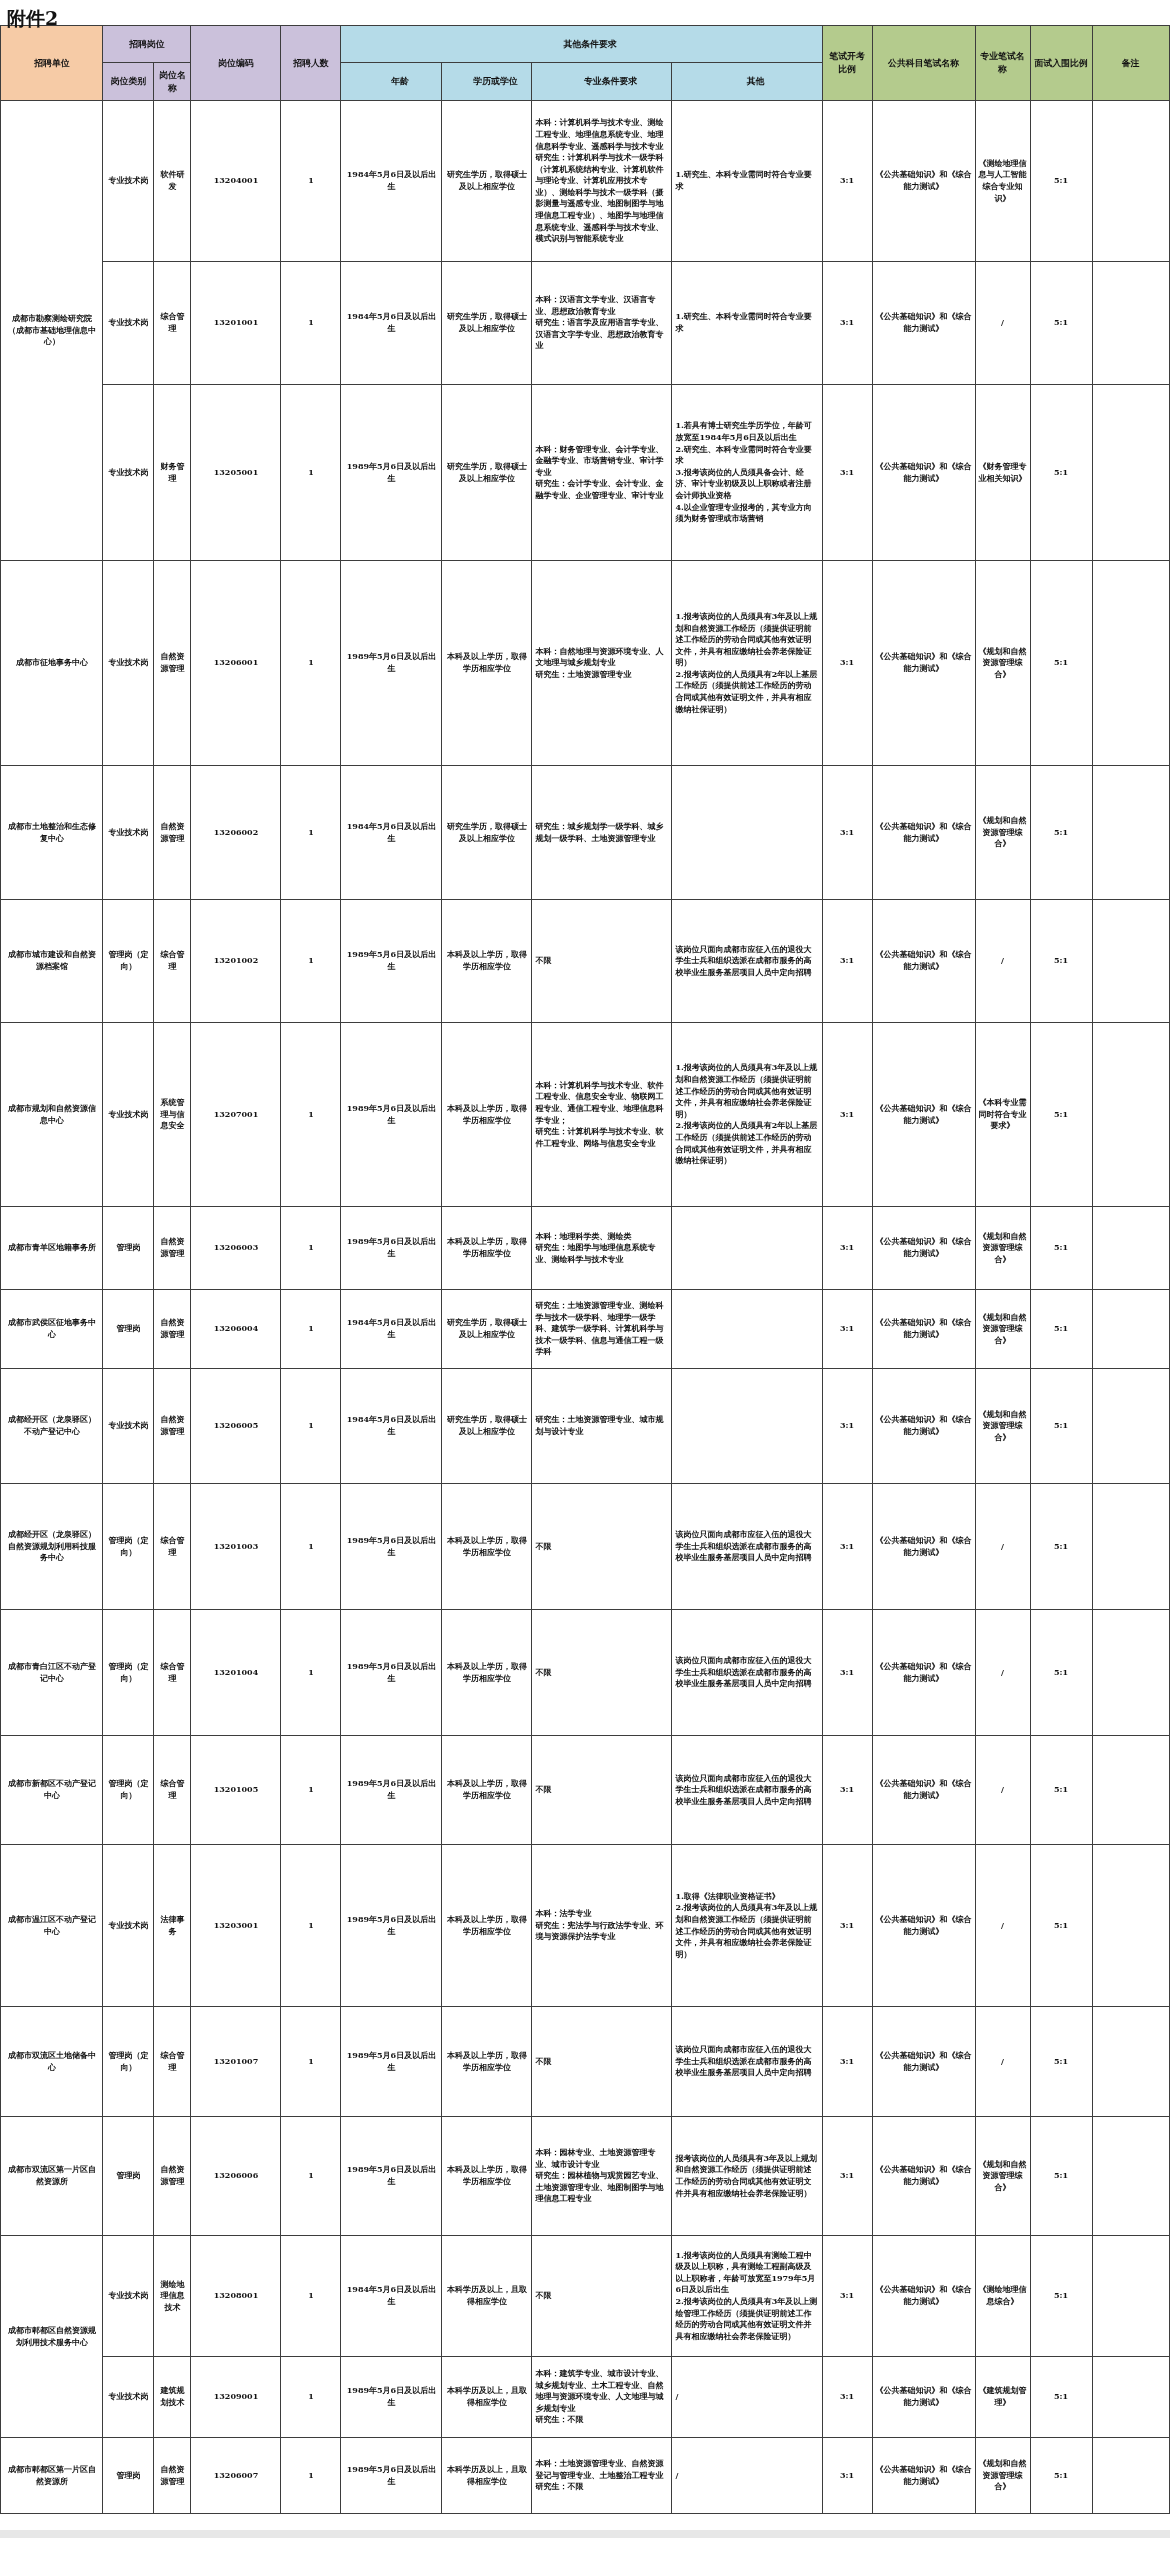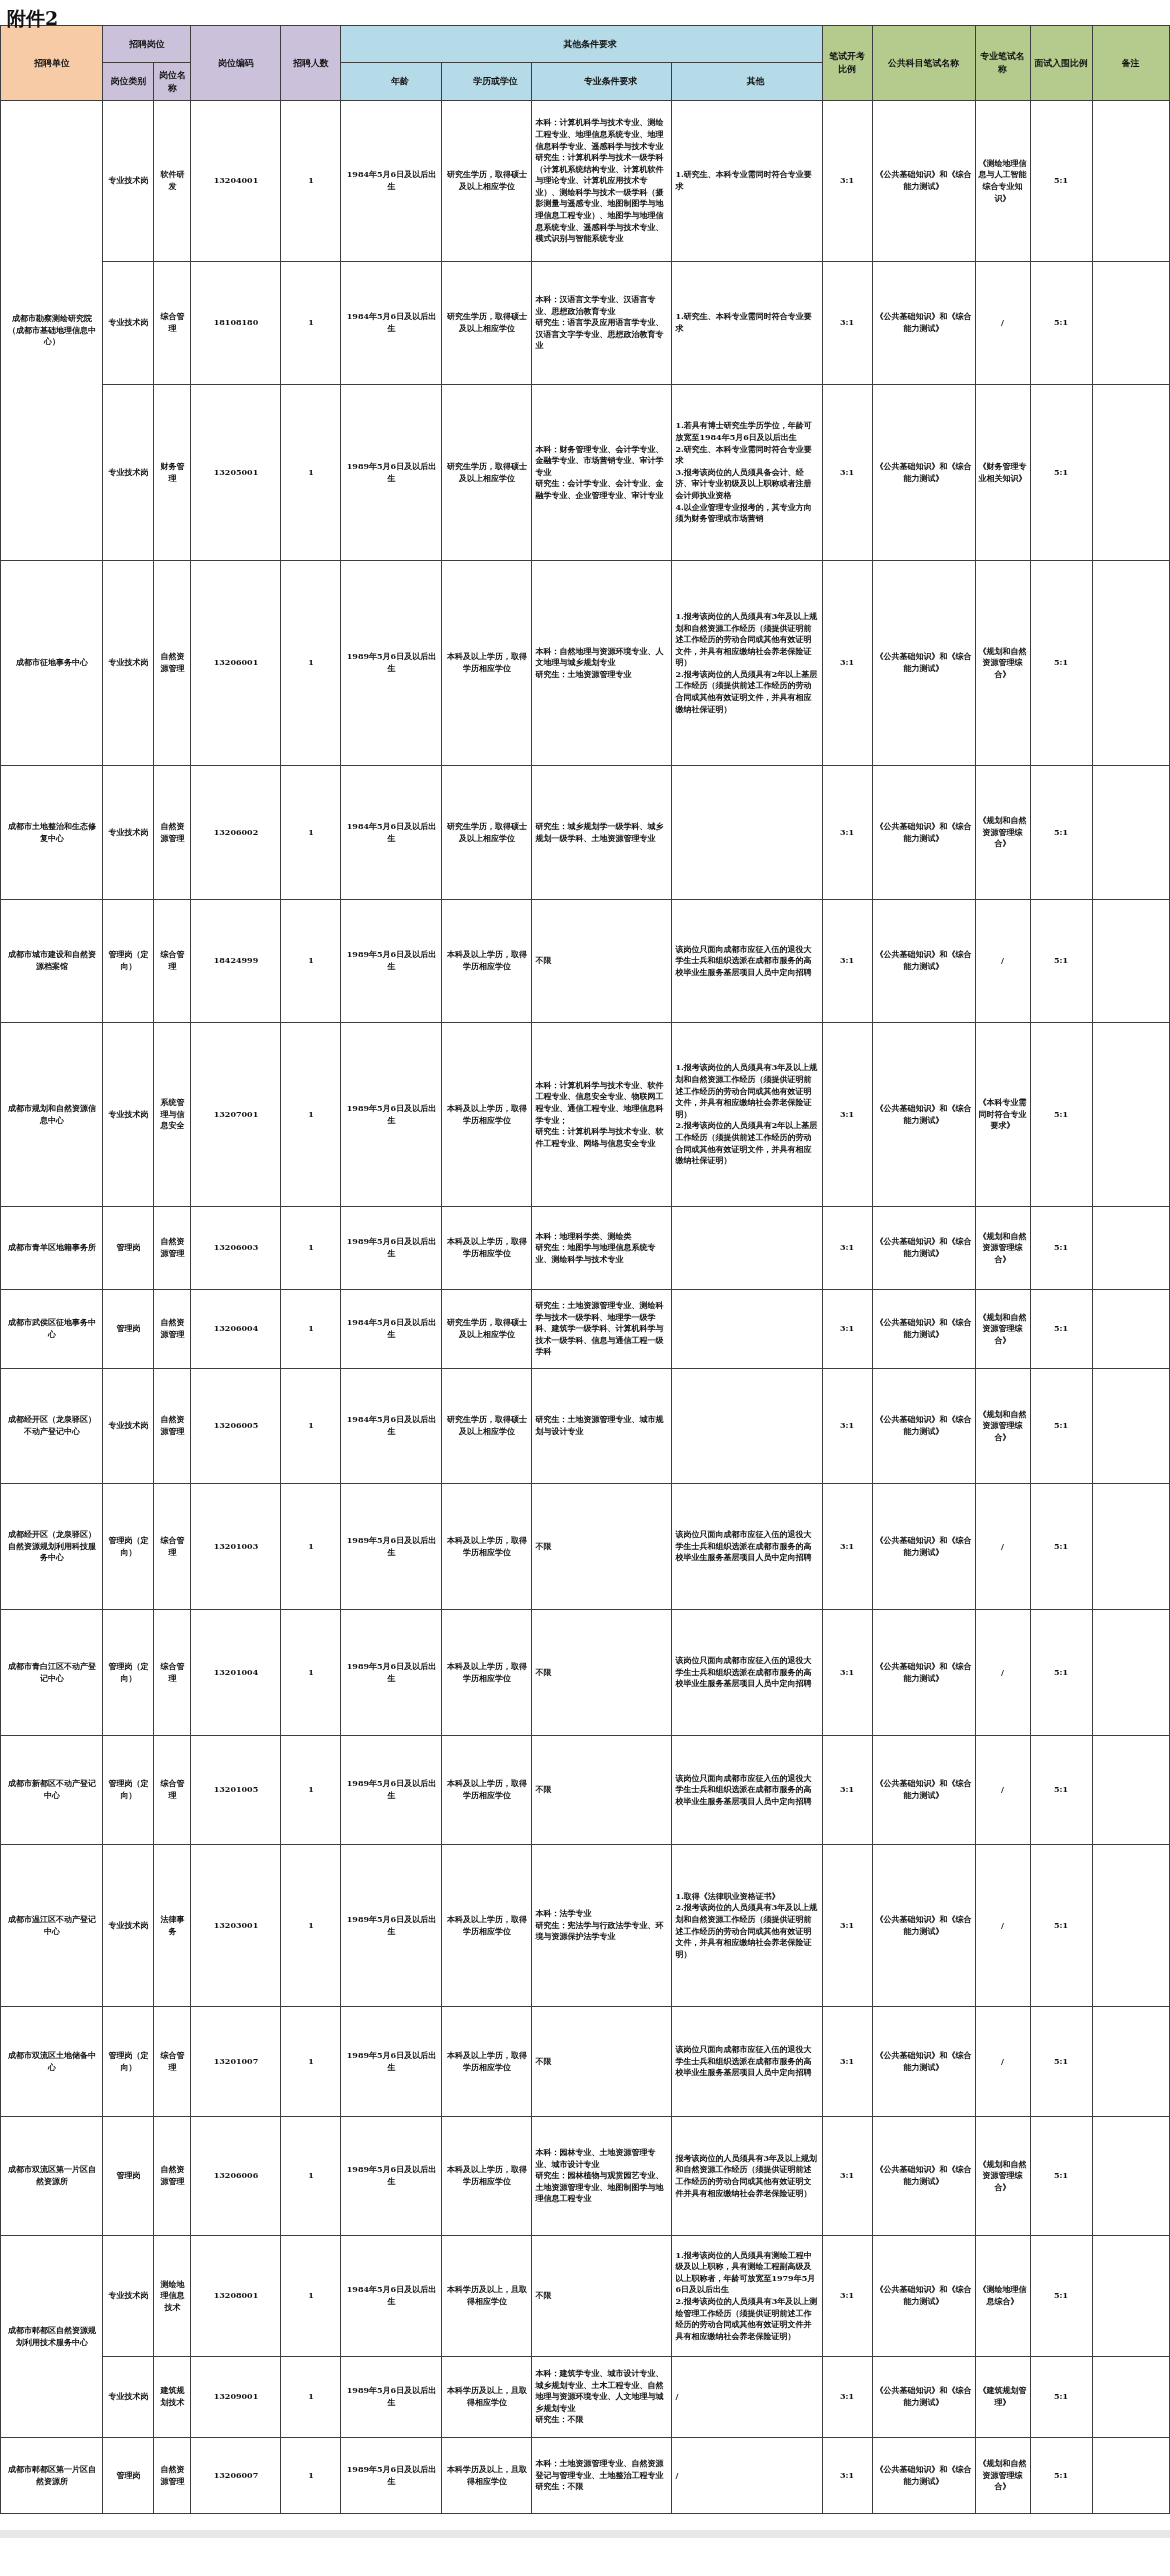--- a/index.html
+++ b/index.html
@@ -90,21 +90,21 @@
           <td class="left">1.研究生、本科专业需同时符合专业要求</td>
           <td>3:1</td>
           <td>《公共基础知识》和《综合能力测试》</td>
           <td>《测绘地理信息与人工智能综合专业知识》</td>
           <td>5:1</td>
           <td></td>
         </tr>
         <tr>
           <td>专业技术岗</td>
           <td>综合管理</td>
-          <td>18108180</td>
+          <td>13201001</td>
           <td>1</td>
           <td>1984年5月6日及以后出生</td>
           <td>研究生学历，取得硕士及以上相应学位</td>
           <td class="left">本科：汉语言文学专业、汉语言专业、思想政治教育专业
 研究生：语言学及应用语言学专业、汉语言文字学专业、思想政治教育专业</td>
           <td class="left">1.研究生、本科专业需同时符合专业要求</td>
           <td>3:1</td>
           <td>《公共基础知识》和《综合能力测试》</td>
           <td>/</td>
           <td>5:1</td>
@@ -160,21 +160,21 @@
           <td>3:1</td>
           <td>《公共基础知识》和《综合能力测试》</td>
           <td>《规划和自然资源管理综合》</td>
           <td>5:1</td>
           <td></td>
         </tr>
         <tr>
           <td rowspan="1">成都市城市建设和自然资源档案馆</td>
           <td>管理岗（定向）</td>
           <td>综合管理</td>
-          <td>18424999</td>
+          <td>13201002</td>
           <td>1</td>
           <td>1989年5月6日及以后出生</td>
           <td>本科及以上学历，取得学历相应学位</td>
           <td class="left">不限</td>
           <td class="left">该岗位只面向成都市应征入伍的退役大学生士兵和组织选派在成都市服务的高校毕业生服务基层项目人员中定向招聘</td>
           <td>3:1</td>
           <td>《公共基础知识》和《综合能力测试》</td>
           <td>/</td>
           <td>5:1</td>
           <td></td>

